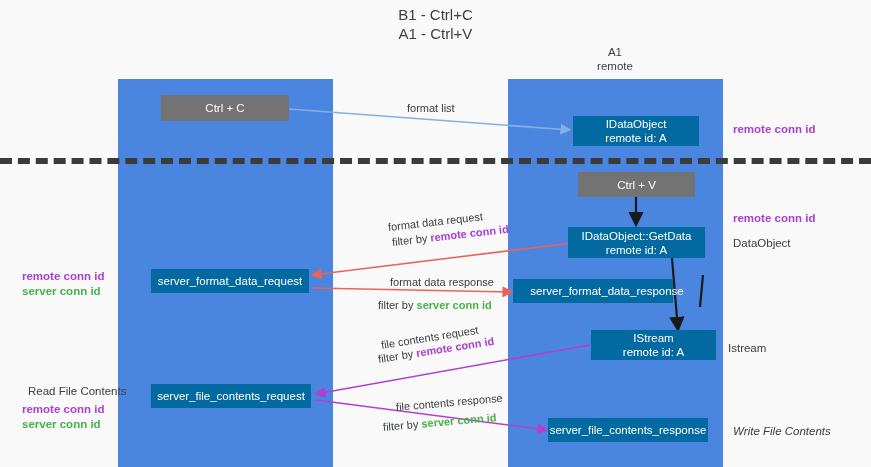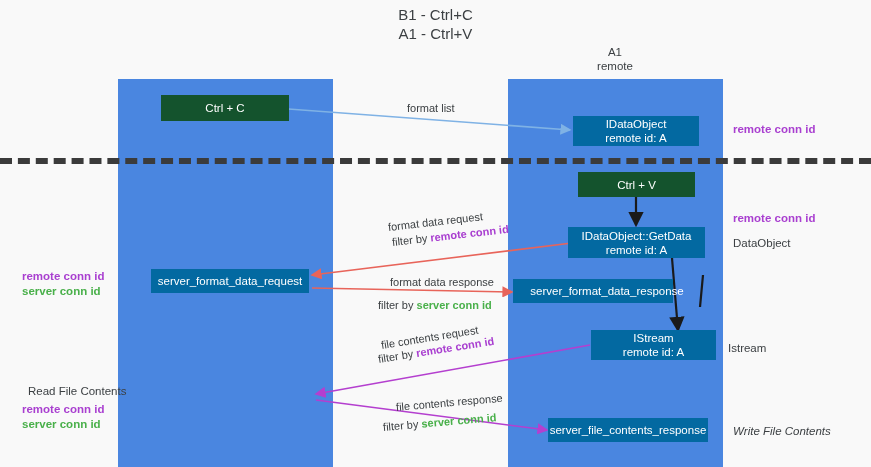--- a/index.html
+++ b/index.html
@@ -32,21 +32,21 @@
     position:absolute;left:0px;top:158px;width:871px;height:0;
     border-top:6px dashed #3b3b3b;
   }
 
   .box{
     position:absolute;box-sizing:border-box;
     display:flex;align-items:center;justify-content:center;
     text-align:center;color:#fff;font-size:11.5px;line-height:14px;
     white-space:pre-line;padding:2px 4px;
   }
-  .green{background:#14532d;}
+  .green{background:#737373;}
   .orange{background:#0369a1;}
 
   .side-label{
     position:absolute;font-size:11.5px;line-height:15px;
     white-space:pre-line;
   }
   .purple{color:#a93fd0;font-weight:bold;}
   .greenlbl{color:#49b04a;font-weight:bold;}
   .plain{color:#3c4043;}
 
@@ -117,20 +117,21 @@
   <div class="box orange" style="left:568px;top:227px;width:137px;height:31px;">IDataObject::GetData
 remote id: A</div>
 
   <div class="box orange" style="left:151px;top:269px;width:158px;height:24px;">server_format_data_request</div>
 
   <div class="box orange" style="left:513px;top:279px;width:160px;height:24px;padding-left:32px;">server_format_data_response</div>
 
   <div class="box orange" style="left:591px;top:330px;width:125px;height:30px;">IStream
 remote id: A</div>
 
+  <div class="box orange" style="left:151px;top:384px;width:160px;height:24px;">server_file_contents_request</div>
 
   <div class="box orange" style="left:548px;top:418px;width:160px;height:24px;">server_file_contents_response</div>
 
   <div class="arrow-label" style="left:407px;top:101px;">format list</div>
 
   <div class="arrow-label" style="left:388px;top:220px;transform:rotate(-6.5deg);transform-origin:left center;">format data request</div>
   <div class="arrow-label" style="left:392px;top:235px;transform:rotate(-6.5deg);transform-origin:left center;">
     <span>filter by </span><span class="p">remote conn id</span>
   </div>
 

